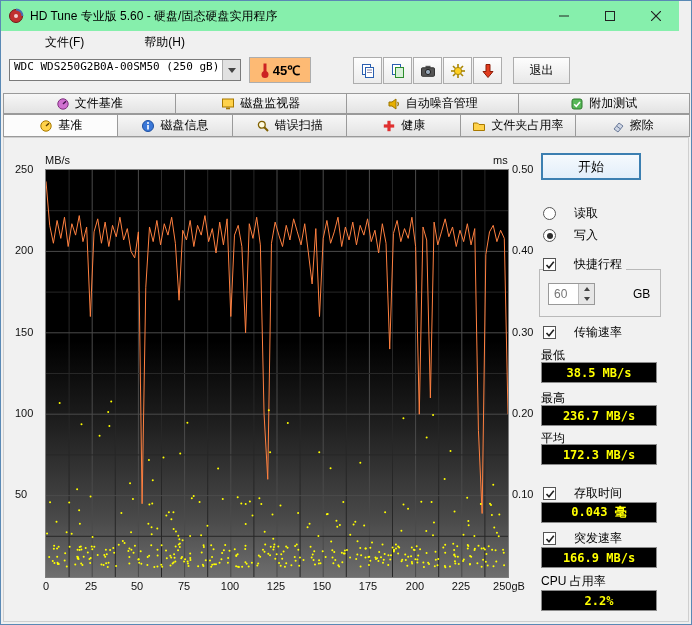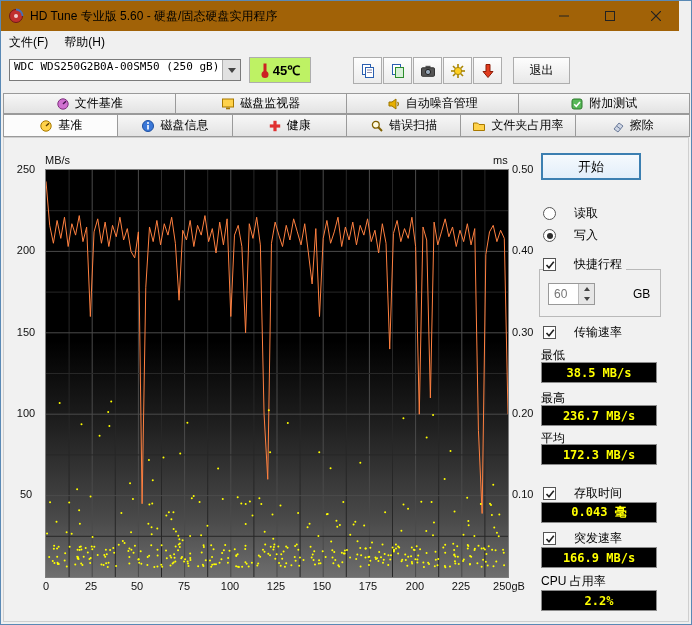--- a/index.html
+++ b/index.html
@@ -1,41 +1,41 @@
 <!DOCTYPE html>
 <html><head>
 <meta charset="utf-8">
 <style>
   html,body{margin:0;padding:0;background:#9a9a9a;}
   .window{position:relative;width:692px;height:625px;background:#f0f0f0;
     font-family:"Liberation Sans",sans-serif;color:#000;box-sizing:border-box;
     border:1px solid #5a89b5;overflow:hidden;}
   
-  .titlebar{position:absolute;top:0;left:0;right:12px;height:30px;background:#a16207;
+  .titlebar{position:absolute;top:0;left:0;right:12px;height:30px;background:#86efac;
     display:flex;align-items:center;border-bottom:1px solid #e8e8e8;}
   .titlebar .app-icon{margin-left:7px;width:16px;height:16px;flex:0 0 auto;}
   .titlebar .title{font-size:12px;margin-left:6px;white-space:nowrap;}
   .winbtns{margin-left:auto;display:flex;height:100%;}
   .wbtn{width:46px;height:100%;display:flex;align-items:center;justify-content:center;}
   
   .menubar{position:absolute;top:30px;left:0;right:0;height:22px;background:#f0f0f0;
     display:flex;align-items:center;font-size:12px;}
-  .menubar .mitem{padding:2px 8px;}
+  .menubar .mitem{padding:2px 16px;margin-left:28px;}
   
   .toolbar{position:absolute;top:52px;left:0;right:0;height:38px;background:#f0f0f0;}
   .drive-select{position:absolute;left:8px;top:6px;width:232px;height:22px;background:#fff;
     border:1px solid #7a7a7a;display:flex;align-items:flex-start;box-sizing:border-box;}
   .drive-select .txt{flex:1;padding-left:4px;font:11px "DejaVu Sans Mono",monospace;
     white-space:nowrap;overflow:hidden;}
   .dd-btn{width:17px;align-self:stretch;background:#e1e1e1;border-left:1px solid #adadad;
     display:flex;align-items:center;justify-content:center;}
   .arrow-down{width:0;height:0;border-left:4px solid transparent;border-right:4px solid transparent;
     border-top:5px solid #444;}
   .temp-box{position:absolute;left:248px;top:4px;width:62px;height:26px;border:1px solid #adadad;
-    background:#bef264;display:flex;align-items:center;justify-content:center;gap:3px;
+    background:#fdba74;display:flex;align-items:center;justify-content:center;gap:3px;
     font-size:13px;font-weight:bold;box-sizing:border-box;}
   .tool-btn{position:absolute;top:4px;width:29px;height:27px;border:1px solid #adadad;
     background:linear-gradient(#fefefe,#ececec);display:flex;align-items:center;
     justify-content:center;box-sizing:border-box;}
   .exit-btn{position:absolute;left:512px;top:4px;width:57px;height:27px;border:1px solid #adadad;
     background:linear-gradient(#fdfdfd,#e8e8e8);font-size:12px;display:flex;align-items:center;
     justify-content:center;box-sizing:border-box;}
   
   .tabs1{position:absolute;top:92px;left:2px;right:2px;height:21px;display:flex;}
   .tabs2{position:absolute;top:113px;left:2px;right:2px;height:23px;display:flex;}
@@ -46,21 +46,21 @@
   .tab .icon{display:flex;align-items:center;}
   
   .page{position:absolute;top:136px;left:2px;right:2px;bottom:2px;background:#f1f1f1;
     border:1px solid #cfcfcf;box-sizing:border-box;}
   
   .plot-wrap{position:absolute;left:44px;top:168px;width:462px;height:407px;
     border:1px solid #7d7d7d;box-sizing:content-box;
     background:linear-gradient(180deg,#000 0%,#000 42%,#1e1e1e 62%,#4a4a4a 86%,#6e6e6e 100%);}
   .plot-wrap svg{position:absolute;left:0;top:0;width:100%;height:100%;display:block;}
   .axis-unit{position:absolute;font-size:11px;color:#111;}
-  .ytick-l{position:absolute;left:8px;width:34px;text-align:center;font-size:11px;color:#111;}
+  .ytick-l{position:absolute;left:14px;width:34px;text-align:left;font-size:11px;color:#111;}
   .ytick-r{position:absolute;left:511px;width:34px;text-align:left;font-size:11px;color:#111;}
   .xtick{position:absolute;top:579px;font-size:11px;color:#111;transform:translateX(-50%);}
   
   .start-btn{position:absolute;left:540px;top:152px;width:100px;height:27px;
     background:linear-gradient(#f5f9fd,#e2eefa);border:2px solid #3c7fb1;font-size:13px;
     display:flex;align-items:center;justify-content:center;box-sizing:border-box;text-align:center;}
   .ctl-row{position:absolute;left:542px;display:flex;align-items:center;gap:18px;font-size:12px;}
   .rb{width:13px;height:13px;border-radius:50%;border:1px solid #555;background:#fff;
     display:flex;align-items:center;justify-content:center;box-sizing:border-box;}
   .rb .dot{width:6px;height:6px;border-radius:50%;background:#2e2e2e;display:none;}
@@ -236,34 +236,34 @@
             <circle cx="7" cy="7" r="5.5" fill="#3b78d8" stroke="#1d4fa0"></circle>
             <rect x="6.2" y="6" width="1.6" height="4.5" fill="#fff"></rect>
             <circle cx="7" cy="4" r="1" fill="#fff"></circle>
           </svg>
       </span>
       <span>磁盘信息</span>
     </div>
     <div class="tab">
       <span class="icon">
         <svg width="14" height="14" viewBox="0 0 14 14">
+            <circle cx="5.8" cy="5.8" r="3.4" fill="#fffbe0" stroke="#806000" stroke-width="1.3"></circle>
+            <line x1="8.3" y1="8.3" x2="12" y2="12" stroke="#806000" stroke-width="2"></line>
+          </svg>
+      </span>
+      <span>错误扫描</span>
+    </div>
+    <div class="tab">
+      <span class="icon">
+        <svg width="14" height="14" viewBox="0 0 14 14">
             <rect x="5.4" y="1.8" width="3.2" height="10.4" fill="#e03030"></rect>
             <rect x="1.8" y="5.4" width="10.4" height="3.2" fill="#e03030"></rect>
           </svg>
       </span>
       <span>健康</span>
-    </div>
-    <div class="tab">
-      <span class="icon">
-        <svg width="14" height="14" viewBox="0 0 14 14">
-            <circle cx="5.8" cy="5.8" r="3.4" fill="#fffbe0" stroke="#806000" stroke-width="1.3"></circle>
-            <line x1="8.3" y1="8.3" x2="12" y2="12" stroke="#806000" stroke-width="2"></line>
-          </svg>
-      </span>
-      <span>错误扫描</span>
     </div>
     <div class="tab">
       <span class="icon">
         <svg width="14" height="14" viewBox="0 0 14 14">
             <path d="M1.5 4 h4 l1.5 1.5 h5.5 v6 h-11 z" fill="#ffd24a" stroke="#a87900"></path>
           </svg>
       </span>
       <span>文件夹占用率</span>
     </div>
     <div class="tab">

